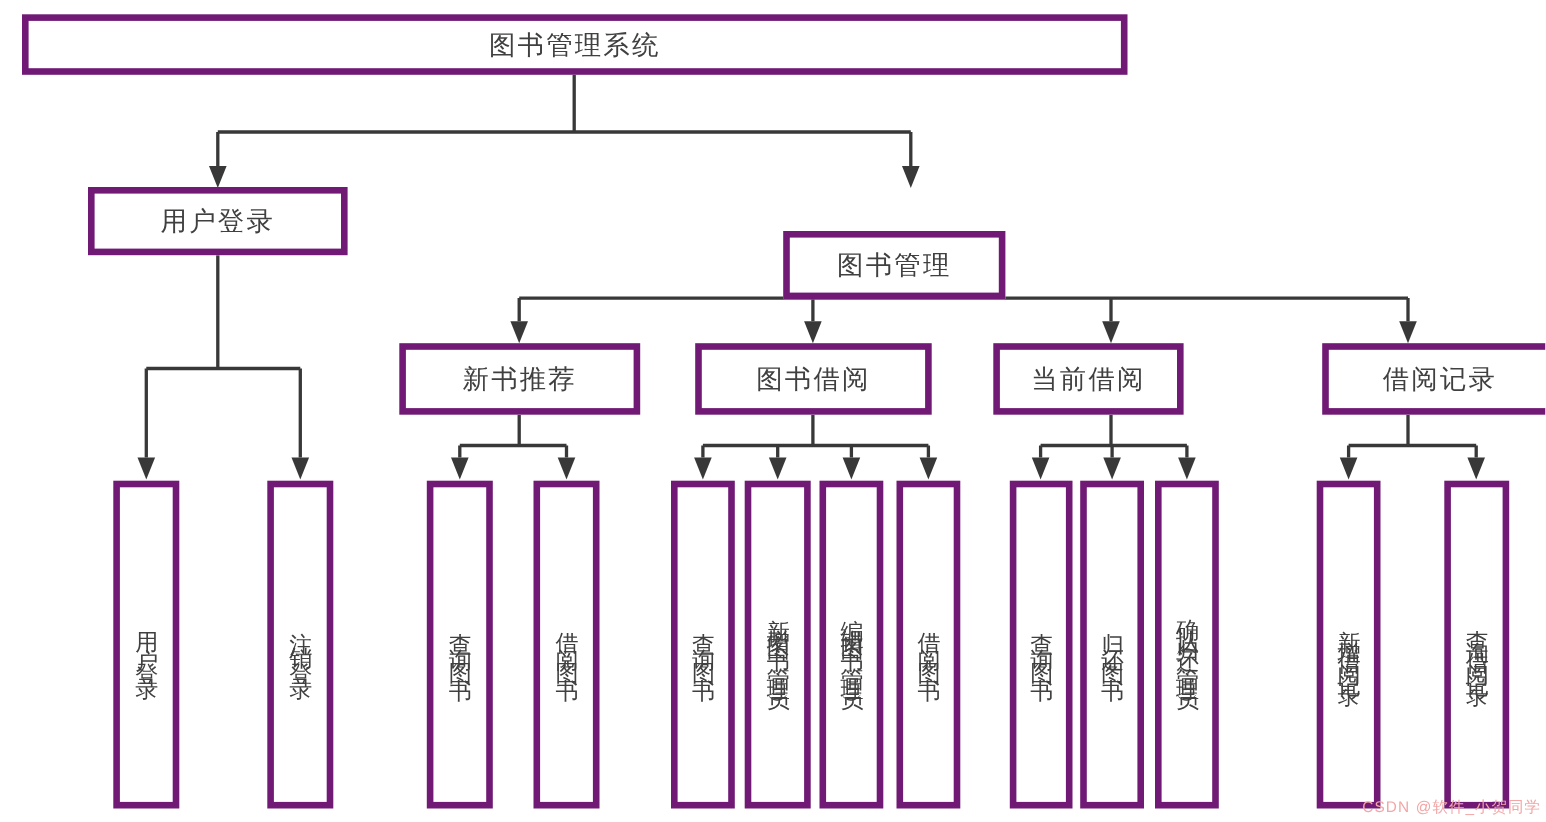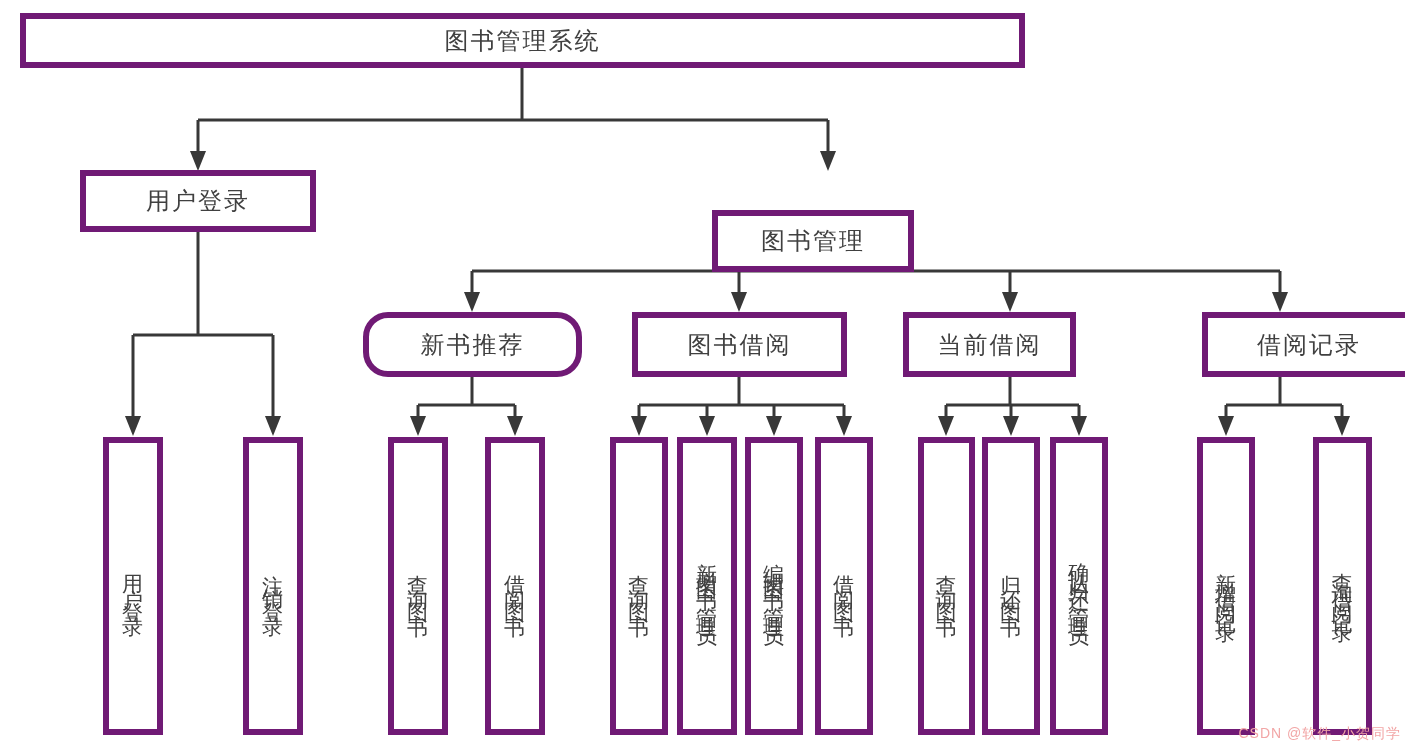--- a/index.html
+++ b/index.html
@@ -105,21 +105,21 @@
     <span>图书管理系统</span>
   </div>
 
   <div class="node h" style="left:80px; top:170px; width:236px; height:62px;">
     <span>用户登录</span>
   </div>
   <div class="node h" style="left:712px; top:170px; width:202px; height:62px;margin-top:40px;">
     <span>图书管理</span>
   </div>
 
-  <div class="node h" style="left:363px; top:312px; width:219px; height:65px;border-radius:25px;">
+  <div class="node h" style="left:363px; top:312px; width:219px; height:65px;">
     <span>新书推荐</span>
   </div>
   <div class="node h" style="left:632px; top:312px; width:215px; height:65px;">
     <span>图书借阅</span>
   </div>
   <div class="node h" style="left:903px; top:312px; width:173px; height:65px;">
     <span>当前借阅</span>
   </div>
   <div class="node h" style="left:1202px; top:312px; width:214px; height:65px;">
     <span>借阅记录</span>

